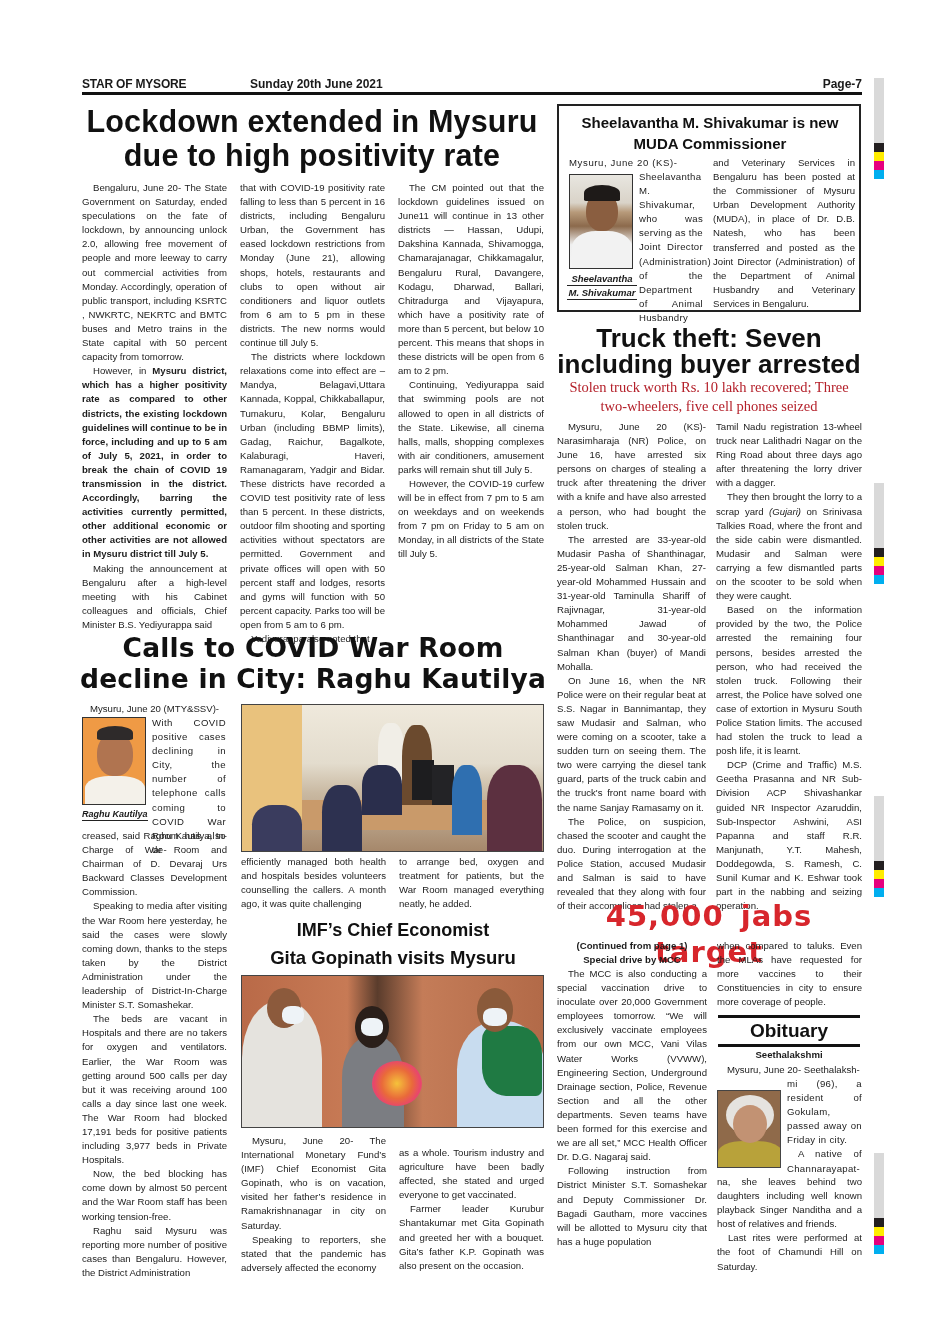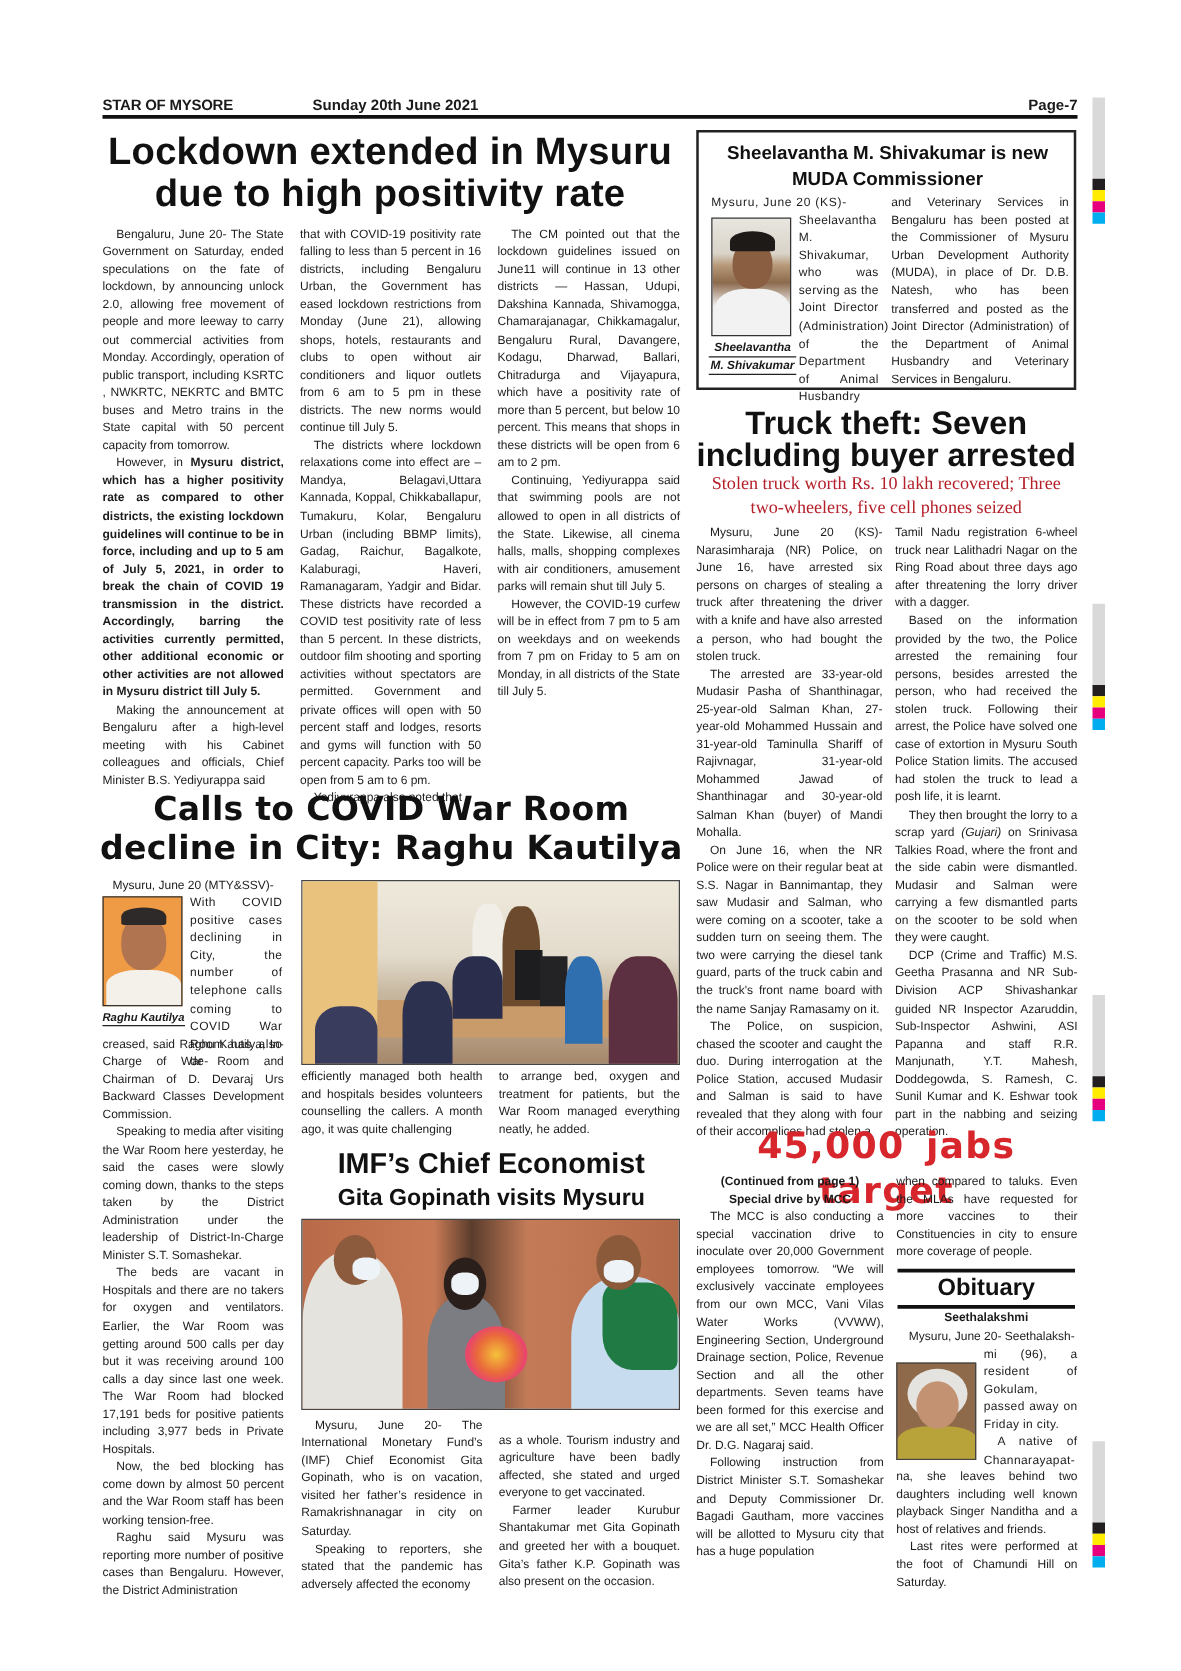--- a/index.html
+++ b/index.html
@@ -53,21 +53,21 @@
   .warroom-photo .p2 { position: absolute; left: 80px; top: 80px; width: 40px; height: 68px; border-radius: 40% 40% 0 0; background: #2d3150; }
   .warroom-photo .p3 { position: absolute; left: 120px; top: 60px; width: 40px; height: 50px; border-radius: 40% 40% 0 0; background: #2a2e4c; }
   .warroom-photo .p4 { position: absolute; left: 160px; top: 20px; width: 30px; height: 80px; border-radius: 40% 40% 0 0; background: #6b4a2e; }
   .warroom-photo .p5 { position: absolute; left: 136px; top: 18px; width: 26px; height: 60px; border-radius: 40% 40% 0 0; background: #f1eee7; }
   .warroom-photo .p6 { position: absolute; left: 210px; top: 60px; width: 30px; height: 70px; border-radius: 40% 40% 0 0; background: #2f6fb0; }
   .warroom-photo .p7 { position: absolute; left: 245px; top: 60px; width: 55px; height: 88px; border-radius: 40% 40% 0 0; background: #5c3040; }
   .warroom-photo .mon1 { position: absolute; left: 170px; top: 55px; width: 22px; height: 40px; background: #1d1d1f; }
   .warroom-photo .mon2 { position: absolute; left: 190px; top: 60px; width: 22px; height: 40px; background: #232326; }
 
   
-  .h-imf { left: 238px; top: 915px; width: 310px; font-size: 23px; line-height: 30px; }
+  .h-imf { left: 238px; top: 915px; width: 310px; font-size: 18px; line-height: 30px; }
   .h-imf2 { left: 238px; top: 946px; width: 310px; font-size: 18.5px; line-height: 24px; }
   .imf-photo { position: absolute; left: 241px; top: 975px; width: 303px; height: 153px; border: 1px solid #444; overflow: hidden; background: linear-gradient(90deg,#b96a48 0%,#c77a55 35%,#5a3c2c 45%,#c47c58 60%,#b26a48 100%); }
   .imf-photo .man1 { position: absolute; left: 0; top: 25px; width: 80px; height: 128px; border-radius: 45% 45% 0 0; background: #e5e3de; }
   .imf-photo .man1head { position: absolute; left: 25px; top: 12px; width: 34px; height: 40px; border-radius: 50%; background: #8c5a3c; }
   .imf-photo .woman { position: absolute; left: 100px; top: 60px; width: 62px; height: 93px; border-radius: 45% 45% 0 0; background: #7b7d82; }
   .imf-photo .womanhead { position: absolute; left: 113px; top: 30px; width: 34px; height: 42px; border-radius: 50%; background: #2a1f1a; }
   .imf-photo .bouquet { position: absolute; left: 130px; top: 85px; width: 50px; height: 45px; border-radius: 50%; background: radial-gradient(circle,#f5c23a 0%,#e96a3a 45%,#e8456e 70%,#f07f4b 100%); }
   .imf-photo .man2 { position: absolute; left: 215px; top: 45px; width: 88px; height: 108px; border-radius: 45% 45% 0 0; background: #c8dcef; }
   .imf-photo .scarf { position: absolute; left: 240px; top: 50px; width: 60px; height: 70px; background: #1f7a43; border-radius: 20% 40% 10% 40%; }
   .imf-photo .man2head { position: absolute; left: 235px; top: 12px; width: 36px; height: 44px; border-radius: 50%; background: #8a5a3a; }
@@ -140,23 +140,23 @@
 
 <div class="headline h-truck">Truck theft: Seven including buyer arrested</div>
 <div class="sub-truck">Stolen truck worth Rs. 10 lakh recovered; Three two-wheelers, five cell phones seized</div>
 <div class="col-text" style="left:557px; top:420px; width:149px;">
   <p>Mysuru, June 20 (KS)- Narasimharaja (NR) Police, on June 16, have arrested six persons on charges of stealing a truck after threatening the driver with a knife and have also arrested a person, who had bought the stolen truck.</p>
   <p>The arrested are 33-year-old Mudasir Pasha of Shanthinagar, 25-year-old Salman Khan, 27-year-old Mohammed Hussain and 31-year-old Taminulla Shariff of Rajivnagar, 31-year-old Mohammed Jawad of Shanthinagar and 30-year-old Salman Khan (buyer) of Mandi Mohalla.</p>
   <p>On June 16, when the NR Police were on their regular beat at S.S. Nagar in Bannimantap, they saw Mudasir and Salman, who were coming on a scooter, take a sudden turn on seeing them. The two were carrying the diesel tank guard, parts of the truck cabin and the truck's front name board with the name Sanjay Ramasamy on it.</p>
   <p>The Police, on suspicion, chased the scooter and caught the duo. During interrogation at the Police Station, accused Mudasir and Salman is said to have revealed that they along with four of their accomplices had stolen a</p>
 </div>
 <div class="col-text" style="left:716px; top:420px; width:146px;">
-  <p class="noindent">Tamil Nadu registration 6-wheel truck near Lalithadri Nagar on the Ring Road about three days ago after threatening the lorry driver with a dagger.</p>
+  <p class="noindent">Tamil Nadu registration 13-wheel truck near Lalithadri Nagar on the Ring Road about three days ago after threatening the lorry driver with a dagger.</p>
+  <p><span>They then brought the lorry to a scrap yard</span> <span class="ital">(Gujari)</span> <span>on Srinivasa Talkies Road, where the front and the side cabin were dismantled. Mudasir and Salman were carrying a few dismantled parts on the scooter to be sold when they were caught.</span></p>
   <p>Based on the information provided by the two, the Police arrested the remaining four persons, besides arrested the person, who had received the stolen truck. Following their arrest, the Police have solved one case of extortion in Mysuru South Police Station limits. The accused had stolen the truck to lead a posh life, it is learnt.</p>
-  <p><span>They then brought the lorry to a scrap yard</span> <span class="ital">(Gujari)</span> <span>on Srinivasa Talkies Road, where the front and the side cabin were dismantled. Mudasir and Salman were carrying a few dismantled parts on the scooter to be sold when they were caught.</span></p>
   <p>DCP (Crime and Traffic) M.S. Geetha Prasanna and NR Sub-Division ACP Shivashankar guided NR Inspector Azaruddin, Sub-Inspector Ashwini, ASI Papanna and staff R.R. Manjunath, Y.T. Mahesh, Doddegowda, S. Ramesh, C. Sunil Kumar and K. Eshwar took part in the nabbing and seizing operation.</p>
 </div>
 
 <div class="headline h-calls">Calls to COVID War Room decline in City: Raghu Kautilya</div>
 <div class="col-text" style="left:90px; top:702px; width:140px;">Mysuru, June 20 (MTY&amp;SSV)-</div>
 <div class="raghu-photo">
   <div class="shirt"></div>
     <div class="face"></div>
     <div class="hair"></div>
 </div>

